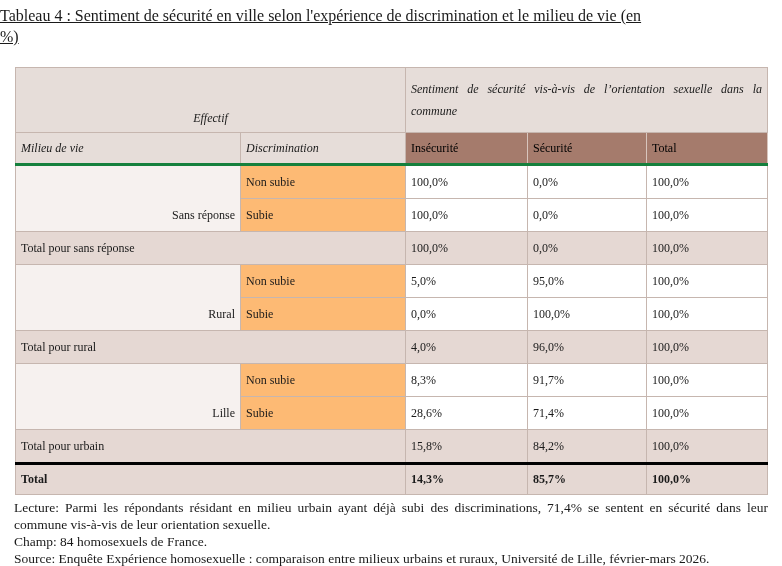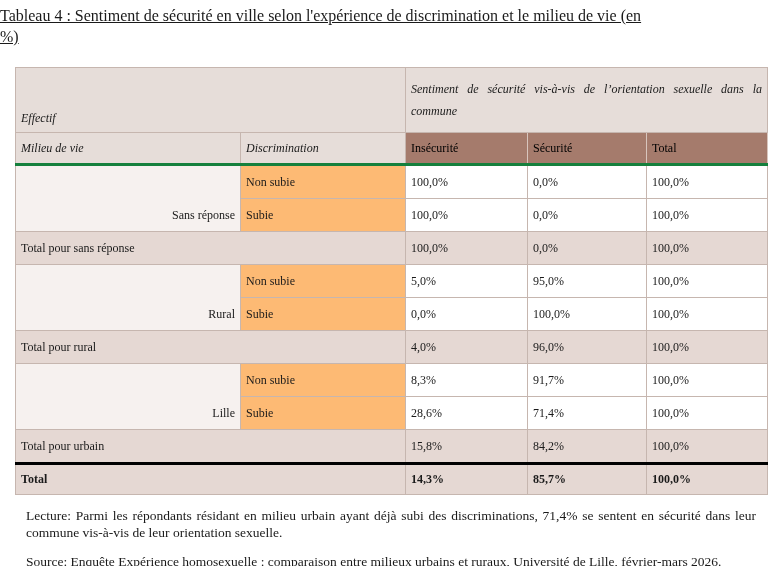--- a/index.html
+++ b/index.html
@@ -39,20 +39,21 @@
     overflow: hidden;
   }
   tr.hr1 th {
     background: #e6ddd9;
     height: 58px;
     font-style: italic;
   }
   th.effectif {
     vertical-align: bottom;
     padding-bottom: 6px;
+    text-align: center;
   }
   th.sentiment {
     text-align: justify;
     line-height: 22px;
   }
   tr.hr2 th {
     height: 30px;
     border-bottom: 3px solid #15803d;
   }
   tr.hr2 th.beige {
@@ -79,21 +80,21 @@
     background: #e5d8d3;
     font-weight: bold;
     border-top: 3px solid #000000;
     height: 29px;
   }
   .notes {
     margin: 4px 14px 0 14px;
     font-size: 13.5px;
     line-height: 17px;
   }
-  .notes p { margin: 12px; }
+  .notes p { margin: 0; }
   .justify { text-align: justify; }
 </style>
 </head>
 <body>
 
 <div class="title">
   <span class="title-line">Tableau 4 : Sentiment de sécurité en ville selon l'expérience de discrimination et le milieu de vie (en</span><br>
   <span class="title-line">%)</span>
 </div>
 
@@ -184,14 +185,15 @@
       <td colspan="2">Total</td>
       <td>14,3%</td>
       <td>85,7%</td>
       <td>100,0%</td>
     </tr>
   </tbody>
 </table>
 
 <div class="notes">
   <p class="justify">Lecture: Parmi les répondants résidant en milieu urbain ayant déjà subi des discriminations, 71,4%  se sentent en sécurité dans leur commune vis-à-vis de leur orientation sexuelle.</p>
+  <p>Champ: 84 homosexuels de France.</p>
   <p>Source: Enquête Expérience homosexuelle : comparaison entre milieux urbains et ruraux, Université de Lille, février-mars 2026.</p>
 </div>
 
 </body></html>

